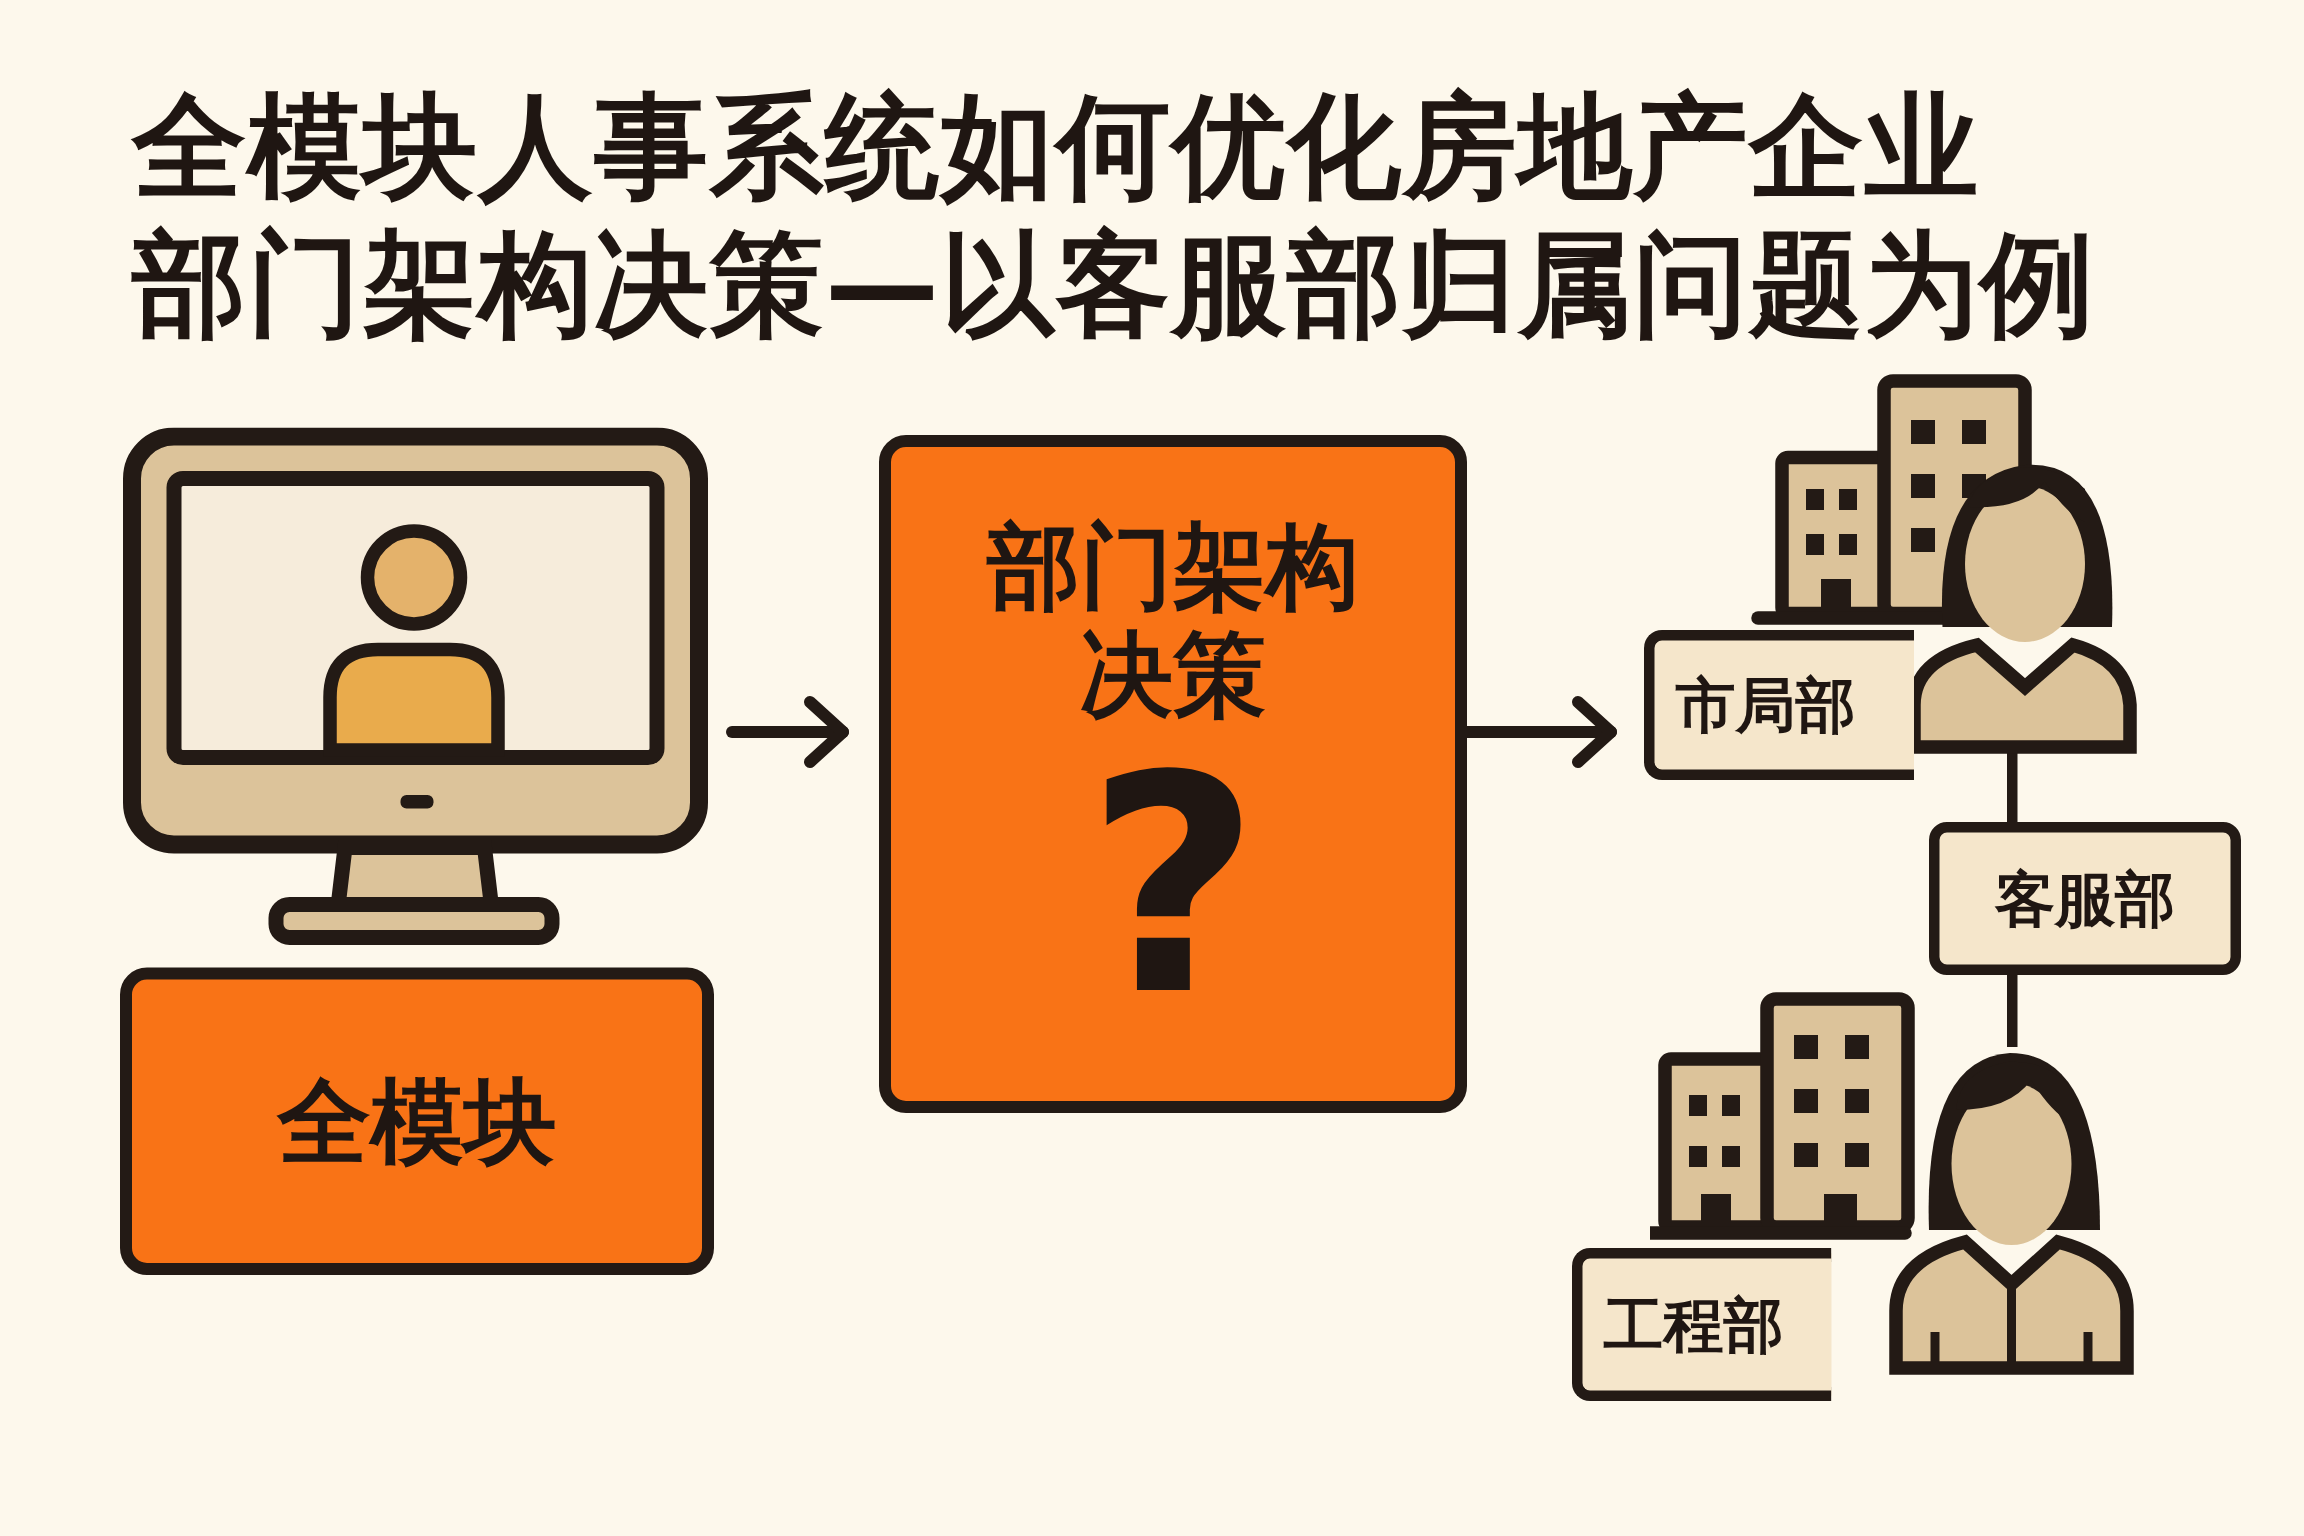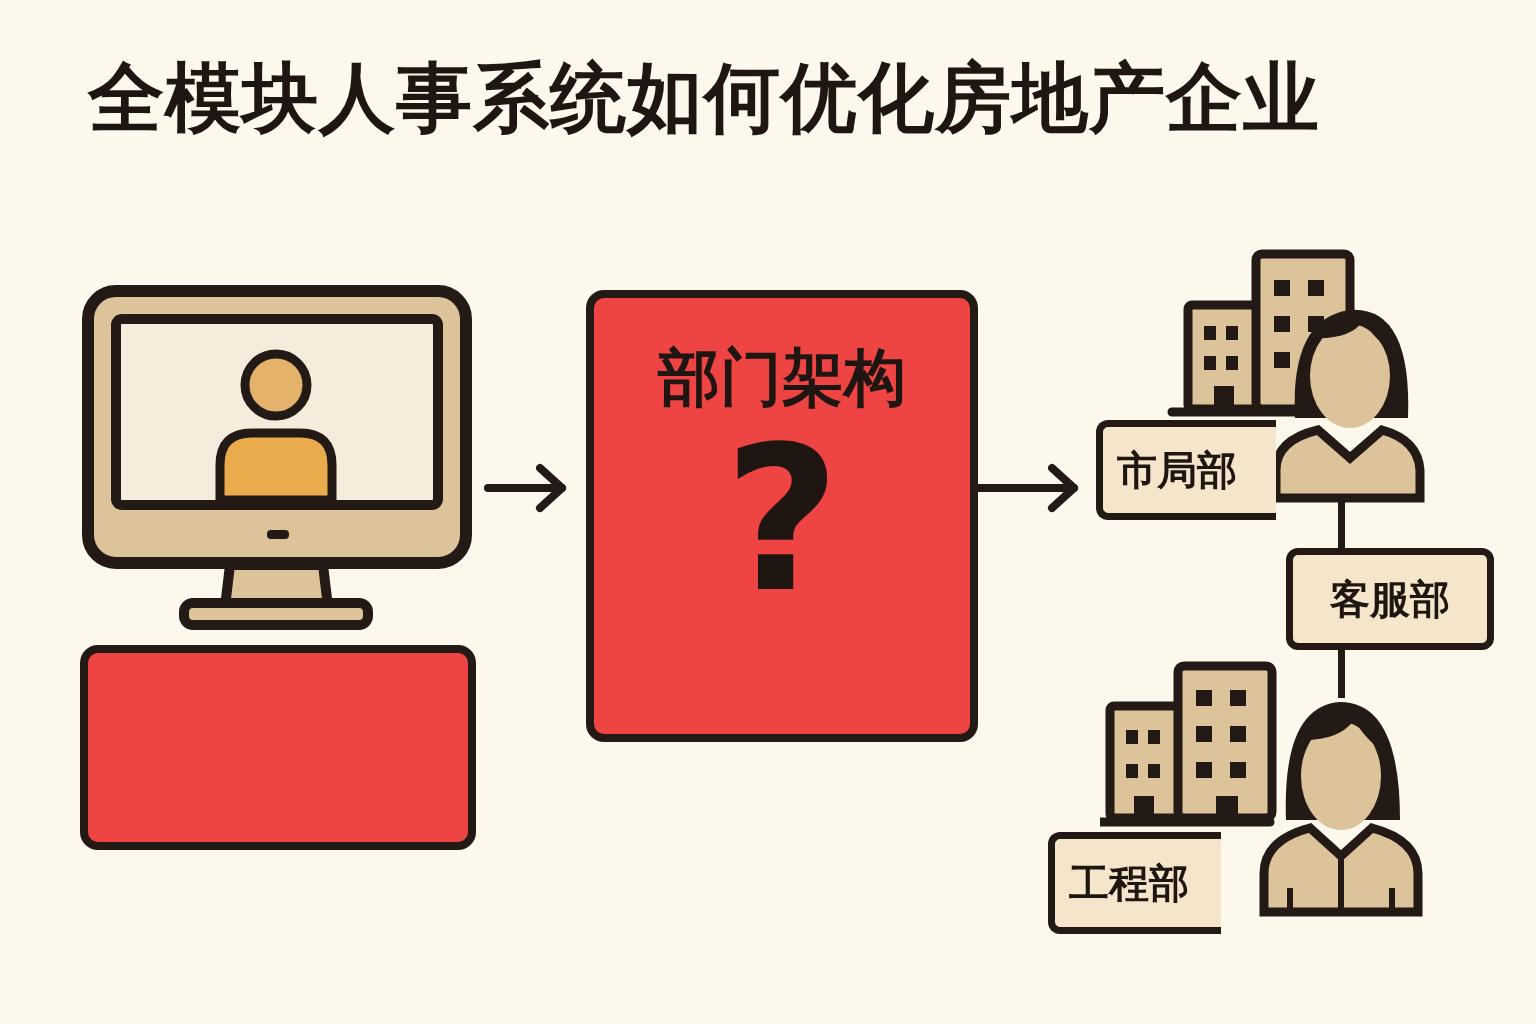--- a/index.html
+++ b/index.html
@@ -11,21 +11,21 @@
   }
   .title {
     position: absolute; left: 88px; top: 52px; width: 1420px;
     font-size: 76px; font-weight: bold; line-height: 92px;
     letter-spacing: 1px; color: #1f1612;
   }
   .title div { white-space: nowrap; }
   .abs { position: absolute; }
   .box {
     position: absolute; border: 8px solid #231a15; border-radius: 18px;
-    background: #ef4444; box-sizing: border-box;
+    background: #f97316; box-sizing: border-box;
     display: flex; flex-direction: column; align-items: center; justify-content: center;
     font-weight: bold; color: #1f1612;
   }
   .hr-label {
     left: 80px; top: 645px; width: 396px; height: 205px;
     font-size: 62px; line-height: 76px;
   }
   .decision {
     left: 586px; top: 290px; width: 392px; height: 452px;
     justify-content: flex-start; padding-top: 44px;
@@ -40,42 +40,45 @@
   }
   .dept.market { left: 1096px; top: 420px; width: 180px; height: 100px; border-right: none; border-radius: 12px 0 0 12px; }
   .dept.service { left: 1238px; top: 548px; width: 208px; height: 102px; justify-content: center; padding-left: 0; margin-left: 48px; }
   .dept.eng { left: 1048px; top: 832px; width: 173px; height: 102px; border-right: none; border-radius: 12px 0 0 12px; }
 </style>
 </head>
 <body>
 
 <div class="title">
   <div>全模块人事系统如何优化房地产企业</div>
+  <div>部门架构决策—以客服部归属问题为例</div>
 </div>
 
 <svg class="abs" style="left:80px;top:285px" width="400" height="345" viewBox="0 0 400 345">
   <rect x="8" y="6" width="378" height="272" rx="28" fill="#dcc39a" stroke="#231a15" stroke-width="12"></rect>
   <rect x="36" y="34" width="322" height="186" rx="6" fill="#f6ecdb" stroke="#231a15" stroke-width="10"></rect>
   <circle cx="196" cy="100" r="31" fill="#e4b26b" stroke="#231a15" stroke-width="9"></circle>
   <path d="M140 215 V180 Q140 148 172 148 H220 Q252 148 252 180 V215 Z" fill="#e9ab4c" stroke="#231a15" stroke-width="9"></path>
   <rect x="187" y="245" width="22" height="9" rx="4" fill="#231a15"></rect>
   <path d="M150 280 L145 322 H248 L243 280 Z" fill="#dcc39a" stroke="#231a15" stroke-width="10"></path>
   <rect x="104" y="318" width="184" height="22" rx="9" fill="#dcc39a" stroke="#231a15" stroke-width="10"></rect>
 </svg>
 
 <div class="box hr-label">
+  <div>全模块</div>
 </div>
 
 <svg class="abs" style="left:484px;top:460px" width="90" height="60" viewBox="0 0 90 60">
   <line x1="4" y1="28" x2="78" y2="28" stroke="#231a15" stroke-width="8" stroke-linecap="round"></line>
   <polyline points="56,8 78,28 56,48" fill="none" stroke="#231a15" stroke-width="8" stroke-linecap="round" stroke-linejoin="round"></polyline>
 </svg>
 
 <div class="box decision">
   <div>部门架构</div>
+  <div>决策</div>
   <div class="q">?</div>
 </div>
 
 <svg class="abs" style="left:976px;top:460px" width="108" height="60" viewBox="0 0 108 60">
   <line x1="0" y1="28" x2="98" y2="28" stroke="#231a15" stroke-width="8" stroke-linecap="round"></line>
   <polyline points="76,8 98,28 76,48" fill="none" stroke="#231a15" stroke-width="8" stroke-linecap="round" stroke-linejoin="round"></polyline>
 </svg>
 
 <div class="abs" style="left:1338px;top:490px;width:7px;height:60px;background:#231a15"></div>
 <div class="abs" style="left:1338px;top:648px;width:7px;height:50px;background:#231a15"></div>

